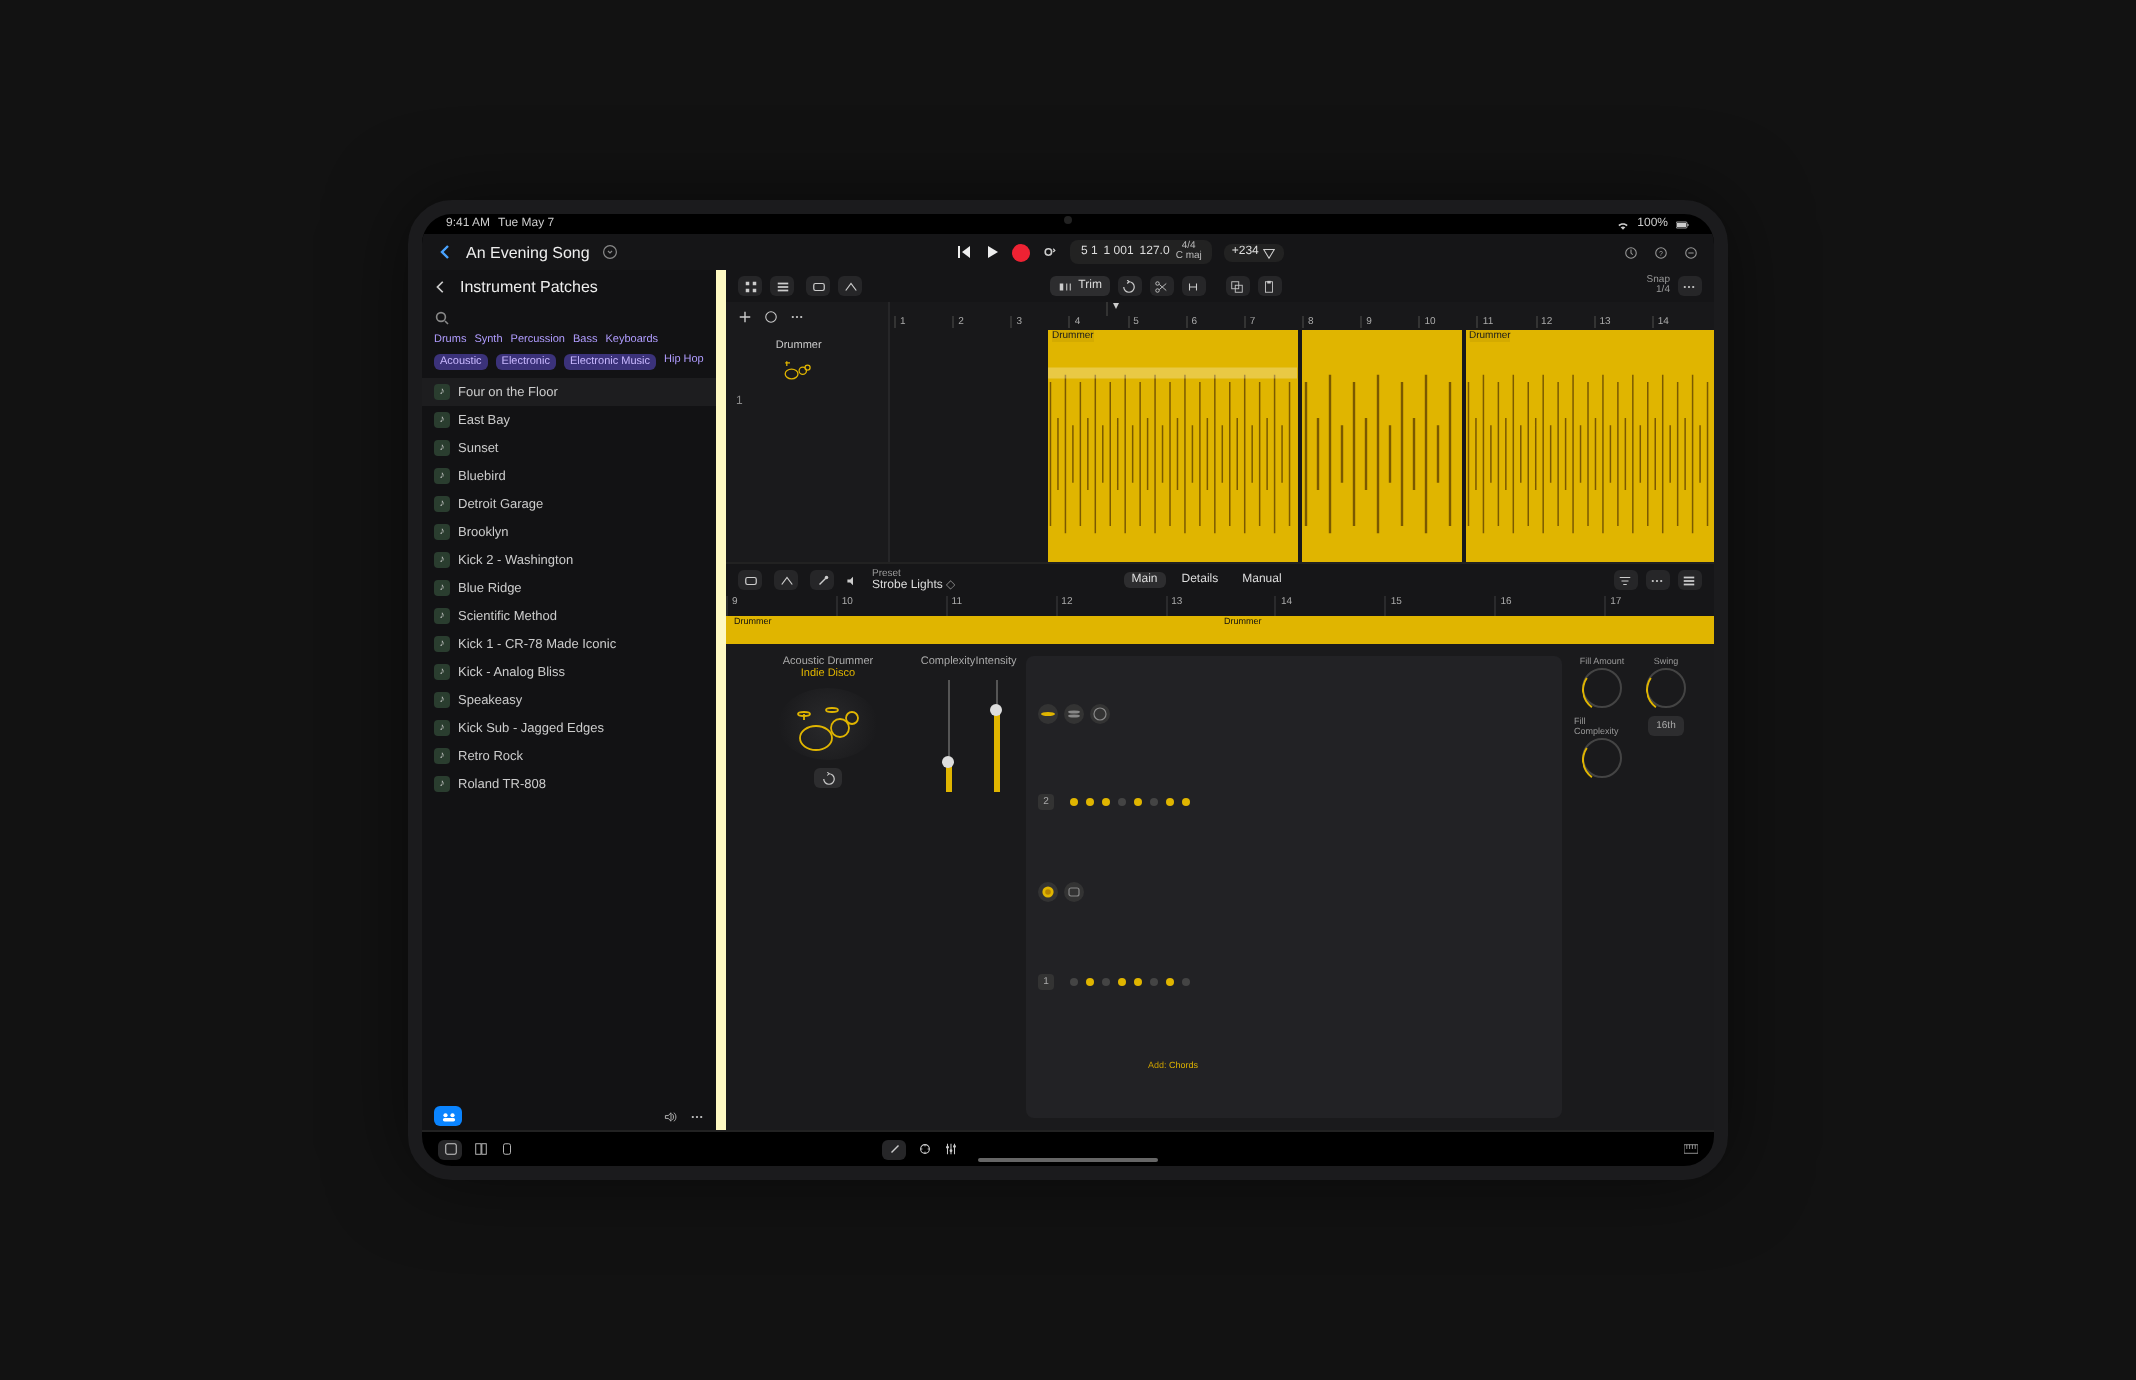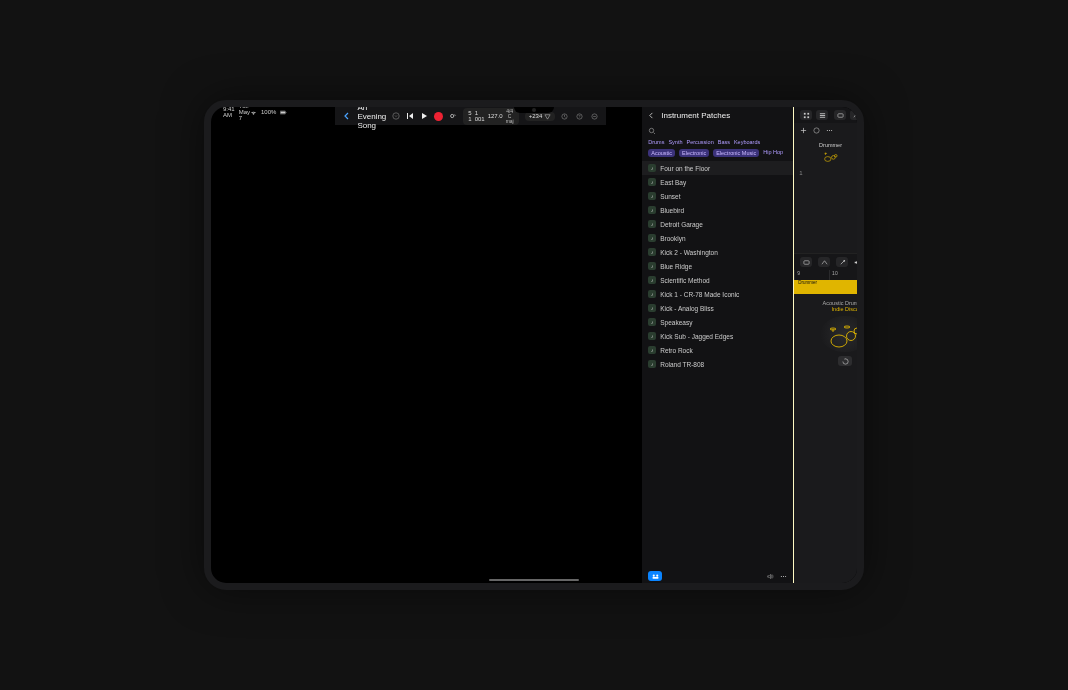--- a/index.html
+++ b/index.html
@@ -1,37 +1,37 @@
 <!DOCTYPE html>
 <html><head>
 <meta charset="utf-8">
 <style>
 * { margin: 0; padding: 0; box-sizing: border-box; font-family: -apple-system, "SF Pro", "Helvetica Neue", Arial, sans-serif; }
 body { background: #121212; display: flex; align-items: center; justify-content: center; width: 1068px; height: 690px; overflow: hidden; }
 .ipad { width: 660px; height: 490px; background: #000; border-radius: 22px; border: 7px solid #1b1b1d; position: relative; overflow: hidden; box-shadow: 0 0 40px rgba(0,0,0,.5); }
-.screen { position: absolute; inset: 0; display: flex; flex-direction: row; color: #ddd; font-size: 7px; gap: 36px; }
+.screen { position: absolute; inset: 0; display: flex; flex-direction: column; color: #ddd; font-size: 7px; }
 .status-bar { height: 10px; display: flex; align-items: center; justify-content: space-between; padding: 0 12px; font-size: 6px; color: #ccc; }
 .status-left, .status-right { display: flex; gap: 4px; align-items: center; }
 .notch { width: 40px; height: 6px; background: #000; border-radius: 0 0 6px 6px; position: absolute; top: 0; left: 50%; transform: translateX(-50%); }
 .topdot { position: absolute; top: 1px; left: 50%; transform: translateX(-50%); width: 4px; height: 4px; border-radius: 50%; background: #222; }
 
 .title-bar { height: 18px; display: flex; align-items: center; padding: 0 8px; gap: 6px; background: #151517; }
 .back-chevron { color: #4aa3ff; font-size: 10px; }
 .song-title { font-size: 8px; color: #eee; }
 .title-right { margin-left: auto; display: flex; gap: 8px; align-items: center; }
 .transport { display: flex; gap: 6px; align-items: center; }
 .transport .btn, .lcd, .pill, .iconbtn { display: flex; align-items: center; justify-content: center; }
 .btn svg { width: 8px; height: 8px; fill: #eee; }
 .record { width: 9px; height: 9px; border-radius: 50%; background: #e23; }
 .lcd { background: #222; border-radius: 4px; padding: 1px 5px; gap: 3px; font-size: 6px; color: #ddd; }
 .lcd .stack { display: flex; flex-direction: column; line-height: 1; font-size: 5px; color: #bbb; text-align: center; }
 .pill { background: #222; border-radius: 4px; padding: 1px 4px; font-size: 6px; gap: 2px; }
 
 .main { flex: 1; display: flex; min-height: 0; }
-.sidebar { width: 152px; background: #121214; display: flex; flex-direction: column; border-right: 1px solid #fef9c3; text-align: center; }
+.sidebar { width: 152px; background: #121214; display: flex; flex-direction: column; border-right: 5px solid #fef9c3; text-align: center; }
 .sb-head { height: 16px; display: flex; align-items: center; padding: 0 6px; gap: 6px; }
 .sb-head .back { font-size: 8px; }
 .sb-title { font-size: 8px; color: #eee; }
 .sb-search { padding: 4px 6px; color: #888; font-size: 8px; }
 .tags { display: flex; flex-wrap: wrap; gap: 2px 4px; padding: 0 6px 4px; }
 .tag { font-size: 5.5px; color: #b09cff; }
 .tag.active { background: #3b327a; color: #c9b8ff; border-radius: 3px; padding: 1px 3px; }
 .patch-list { flex: 1; overflow: hidden; }
 .patch { display: flex; align-items: center; gap: 4px; padding: 3px 6px; font-size: 6.5px; color: #ccc; }
 .patch .ico { width: 8px; height: 8px; background: #2a3d2f; border-radius: 2px; display: flex; align-items: center; justify-content: center; font-size: 5px; }

